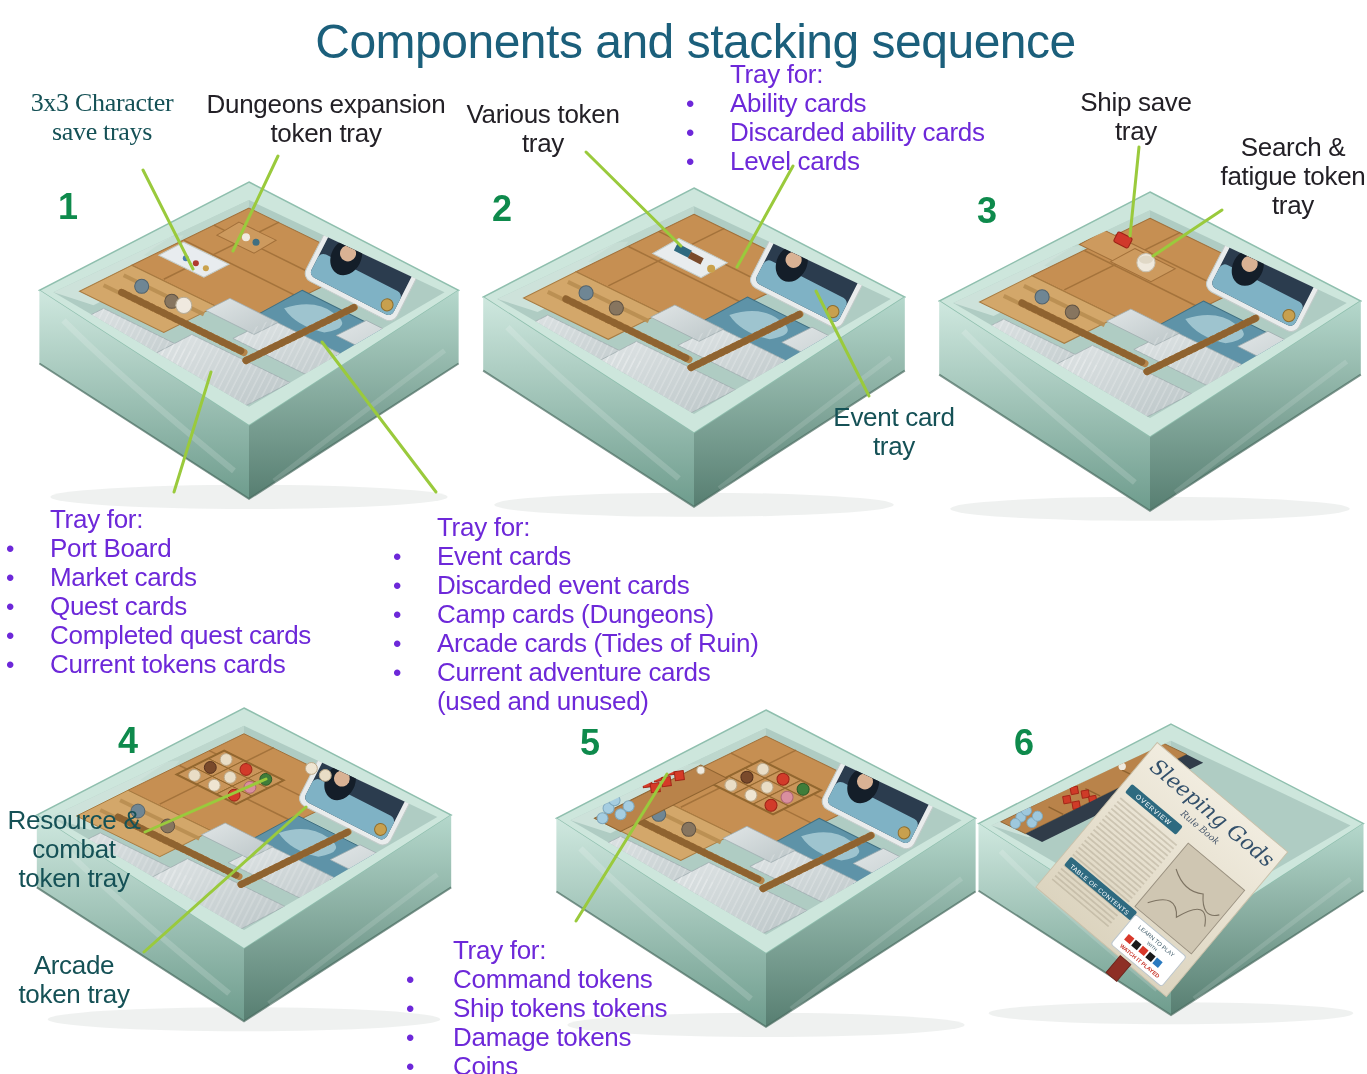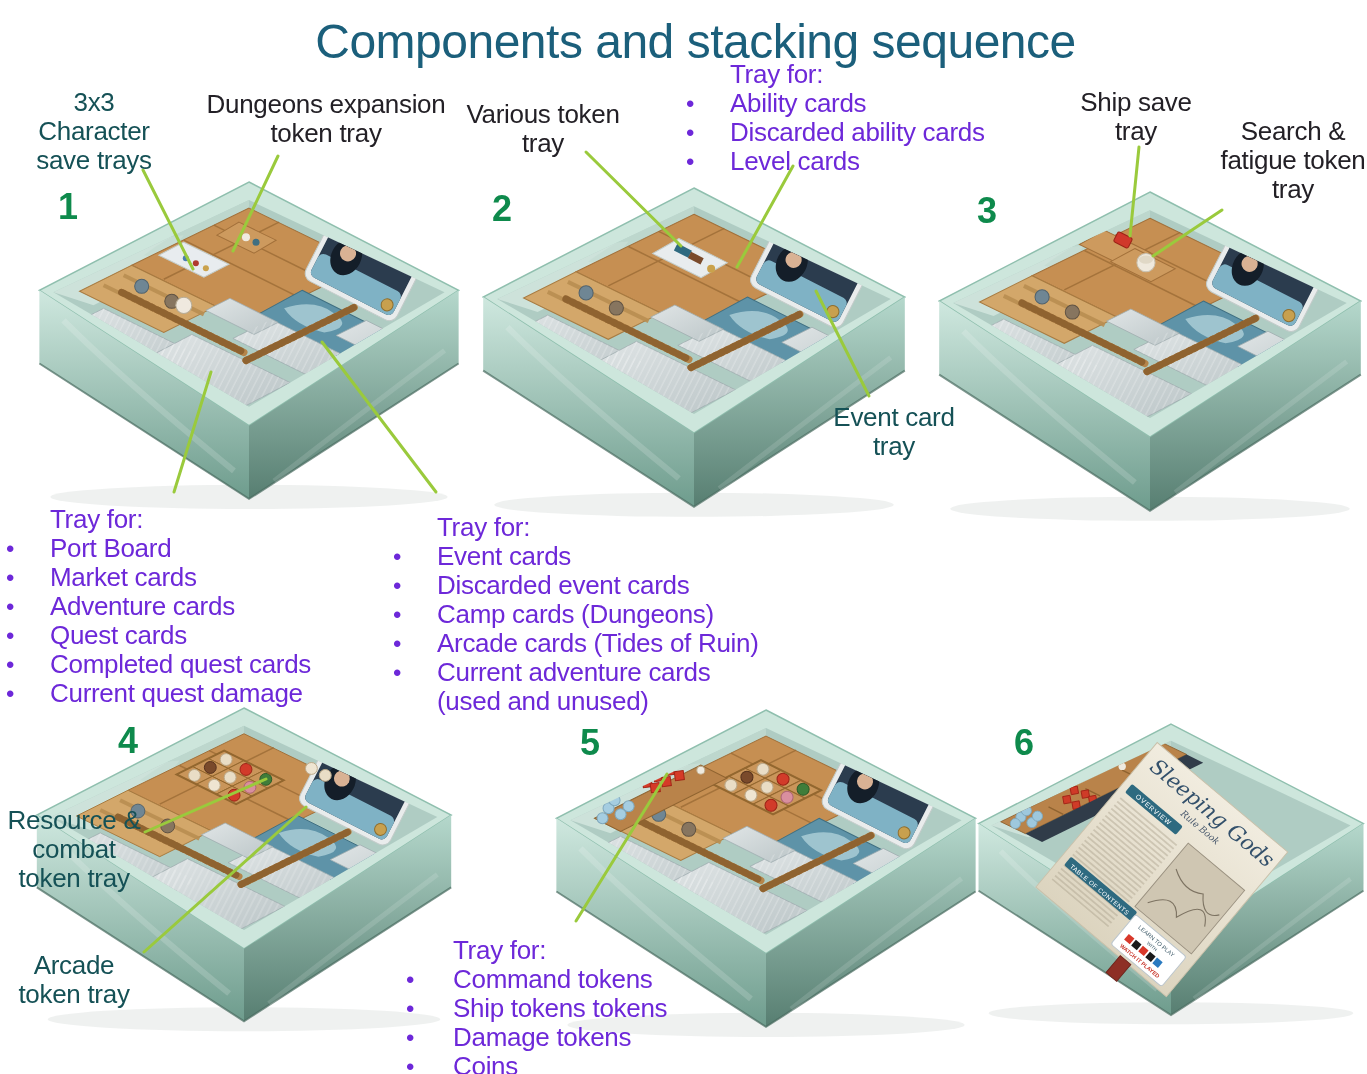--- a/index.html
+++ b/index.html
@@ -293,25 +293,25 @@
       <line x1="211" y1="372" x2="174" y2="492"></line>
       <line x1="322" y1="342" x2="436" y2="492"></line>
       <line x1="145" y1="832" x2="266" y2="779"></line>
       <line x1="144" y1="952" x2="306" y2="807"></line>
       <line x1="667" y1="774" x2="576" y2="921"></line>
     </g>
   </svg>
 
   <h1 class="abs title" style="margin:12px;">Components and stacking sequence</h1>
 
-  <div class="abs lbl teal" style="left:20px;top:88px;width:148px;">3x3 Character save trays</div>
+  <div class="abs lbl teal" style="left:28px;top:88px;width:148px;font-family:Liberation Serif, serif;">3x3 Character save trays</div>
   <div class="abs lbl" style="left:196px;top:90px;width:260px;">Dungeons expansion token tray</div>
   <div class="abs lbl" style="left:453px;top:100px;width:180px;">Various token tray</div>
   <div class="abs lbl" style="left:1056px;top:88px;width:160px;">Ship save tray</div>
-  <div class="abs lbl" style="left:1218px;top:117px;width:150px;">Search &amp; fatigue token tray</div>
+  <div class="abs lbl" style="left:1218px;top:133px;width:150px;">Search &amp; fatigue token tray</div>
   <div class="abs lbl teal" style="left:833px;top:403px;width:122px;">Event card tray</div>
   <div class="abs lbl teal" style="left:5px;top:806px;width:138px;">Resource &amp; combat token tray</div>
   <div class="abs lbl teal" style="left:5px;top:951px;width:138px;">Arcade token tray</div>
 
   <div class="abs num" style="left:58px;top:186px;">1</div>
   <div class="abs num" style="left:492px;top:188px;">2</div>
   <div class="abs num" style="left:977px;top:190px;">3</div>
   <div class="abs num" style="left:118px;top:720px;">4</div>
   <div class="abs num" style="left:580px;top:722px;">5</div>
   <div class="abs num" style="left:1014px;top:722px;">6</div>
@@ -331,30 +331,27 @@
 
   <div class="abs list" style="left:6px;top:505px;width:370px;--b:44px;">
     <div class="hd">Tray for:</div>
     <div class="it">
         <span class="t">Port Board</span>
       </div>
     <div class="it">
         <span class="t">Market cards</span>
       </div>
     <div class="it">
-        <span class="t">Adventure cards</span>
-      </div>
-    <div class="it">
         <span class="t">Quest cards</span>
       </div>
     <div class="it">
         <span class="t">Completed quest cards</span>
       </div>
     <div class="it">
-        <span class="t">Current quest damage</span>
+        <span class="t">Current tokens cards</span>
       </div>
   </div>
 
   <div class="abs list" style="left:393px;top:513px;width:438px;--b:44px;">
     <div class="hd">Tray for:</div>
     <div class="it">
         <span class="t">Event cards</span>
       </div>
     <div class="it">
         <span class="t">Discarded event cards</span>

